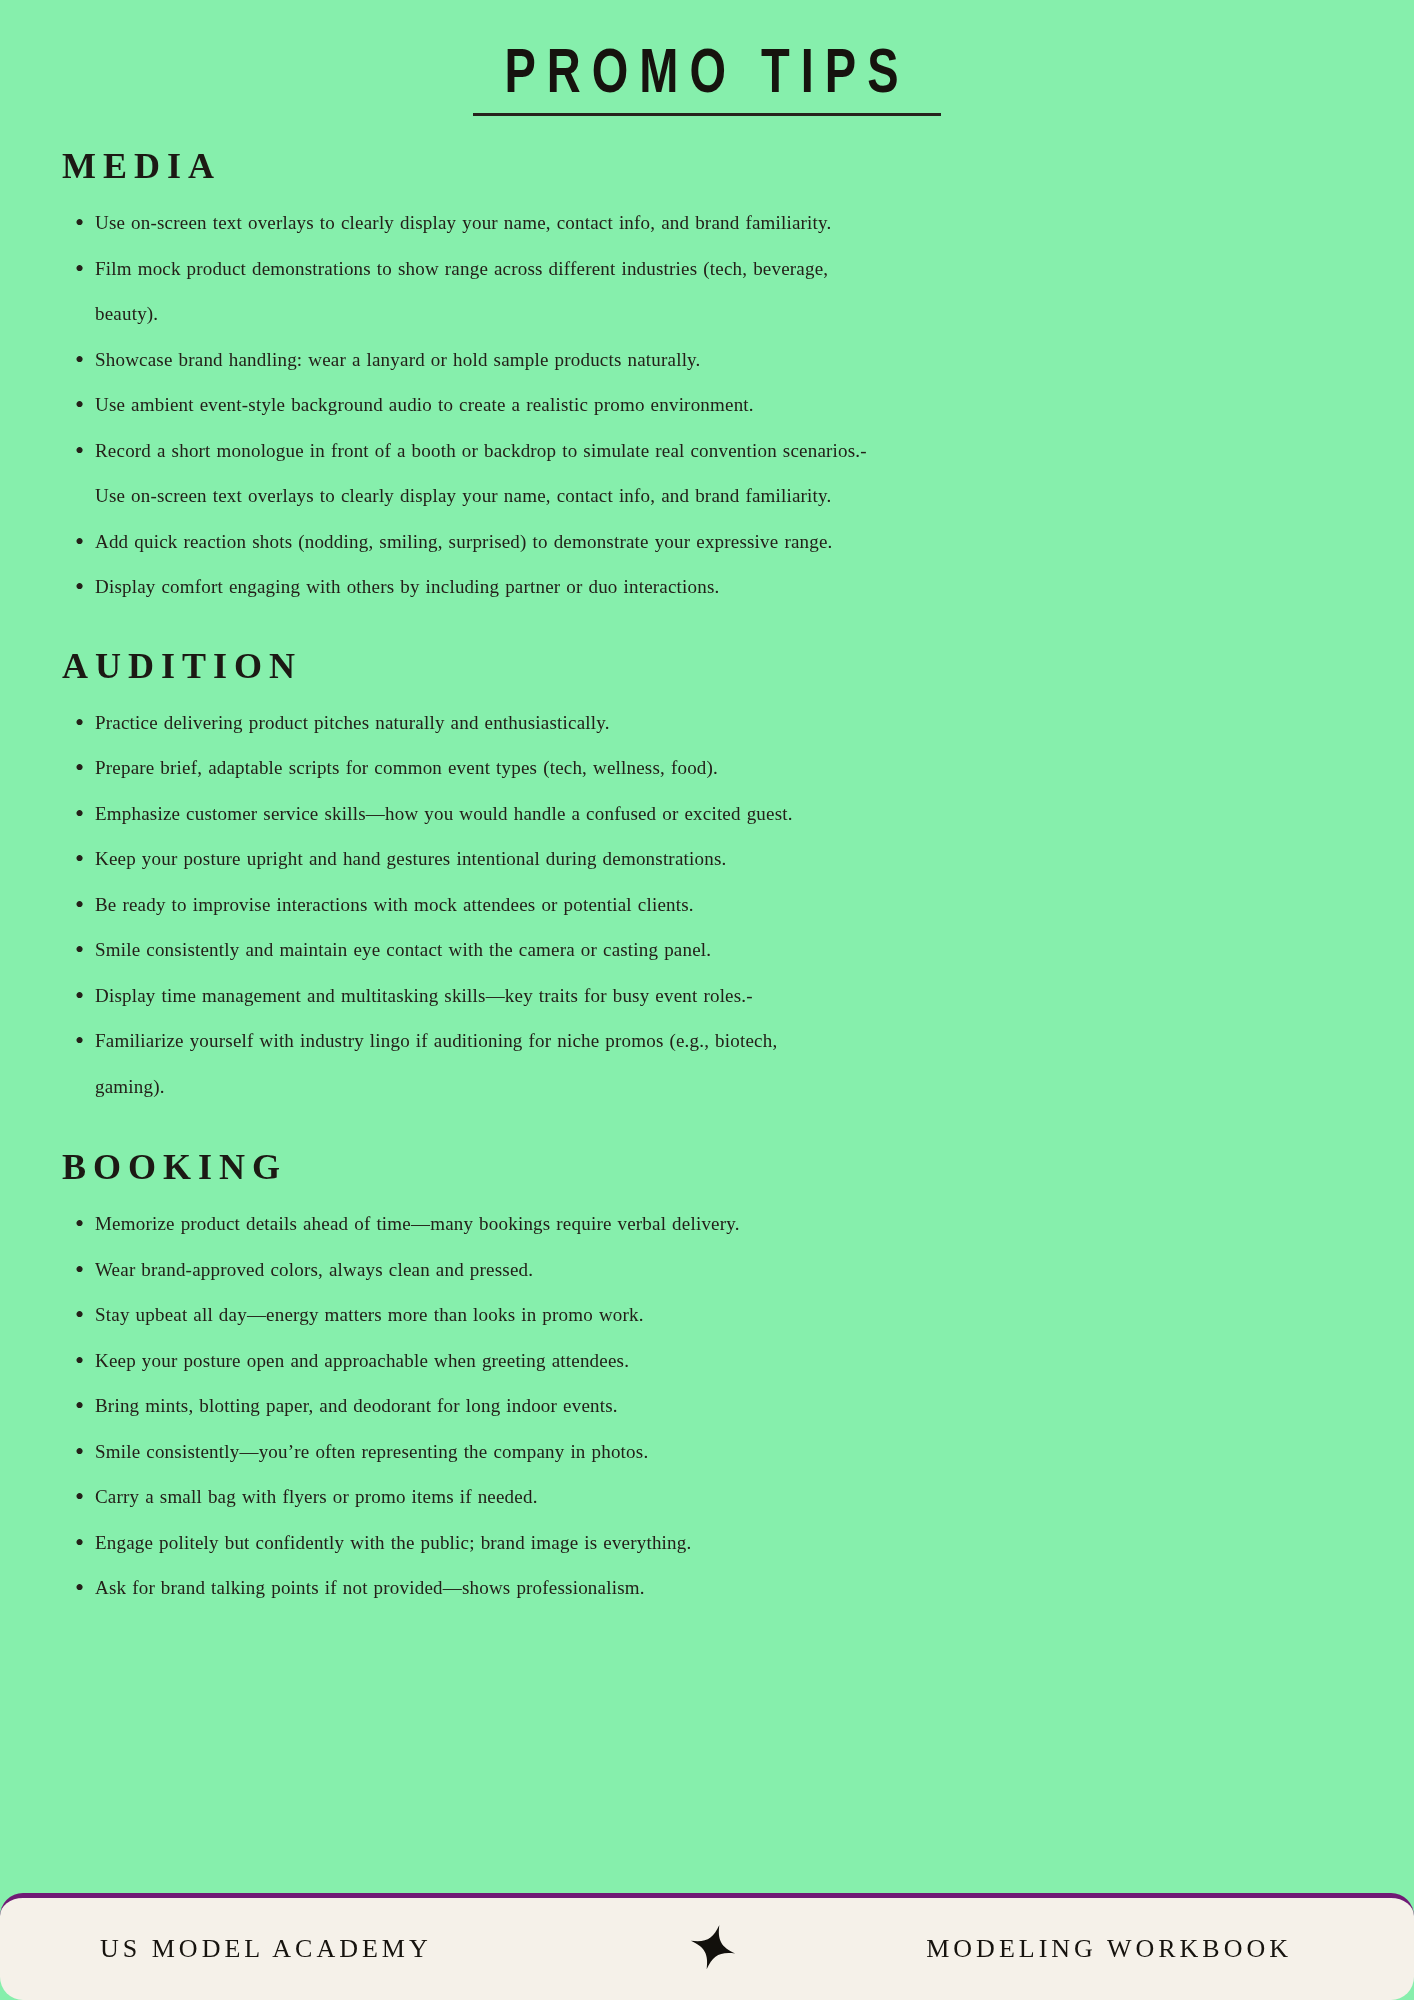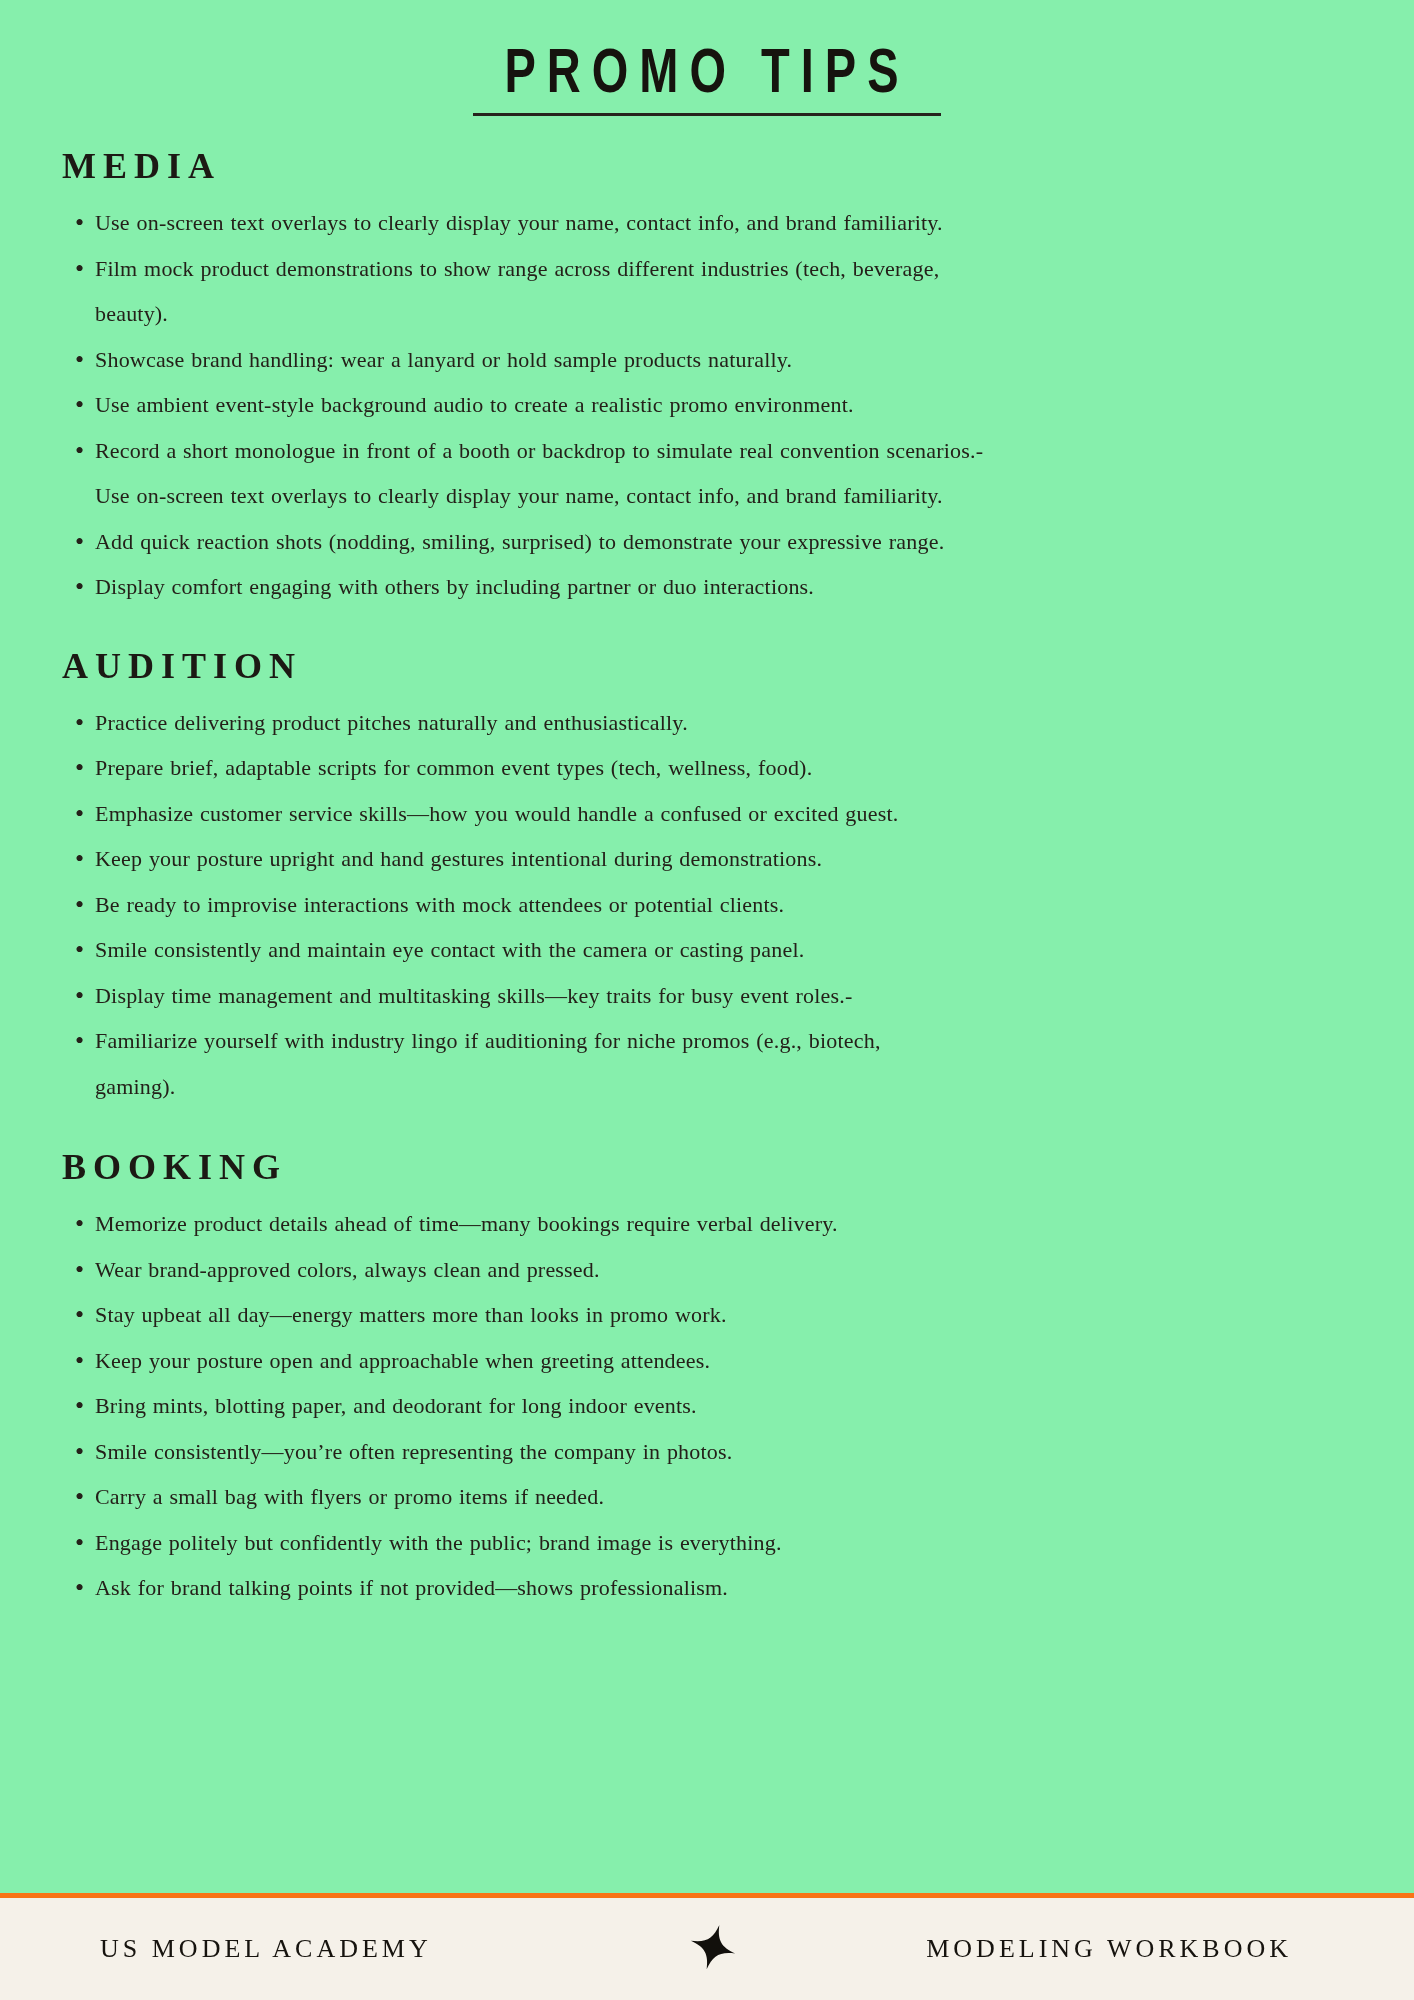--- a/index.html
+++ b/index.html
@@ -43,49 +43,50 @@
   .sec-media h2 { margin-top:30px; }
   .sec-audition h2 { margin-top:36px; }
   .sec-booking h2 { margin-top:38px; }
   ul.bullet-list {
     margin-top:14px;
     list-style:none;
     padding-left:33px; 
   }
   ul.bullet-list li {
     position:relative;
-    font-size:22px;
+    font-size:19px;
     line-height:45.5px;
     letter-spacing:0.2px;
     word-spacing:1px;
     color:#242019;
     white-space:pre-line;
     padding-right:2px;
   }
   ul.bullet-list li::before {
     content:"\2022";
     position:absolute;
     left:-20px; top:0;
     font-size:26px;
     color:#242019;
   }
   
   .footer {
     position:absolute;
     left:0; right:0; bottom:0;
     height:107px;
     background:#f5f1e9;
-    border-top:5px solid #f97316;
+    border-top:5px solid #701a75;
     display:flex;
     align-items:center;
     justify-content:space-between;
     padding:0 122px 0 100px;
     font-size:26px;
     letter-spacing:4px;
     color:#16130e;
+    border-radius:23px;
   }
   .footer .star {
     position:absolute;
     left:50.4%; top:50%;
     transform:translate(-50%,-54%) rotate(16deg);
     width:46px; height:46px;
   }
   .footer .star svg { width:100%; height:100%; display:block; }
 </style>
 </head>

